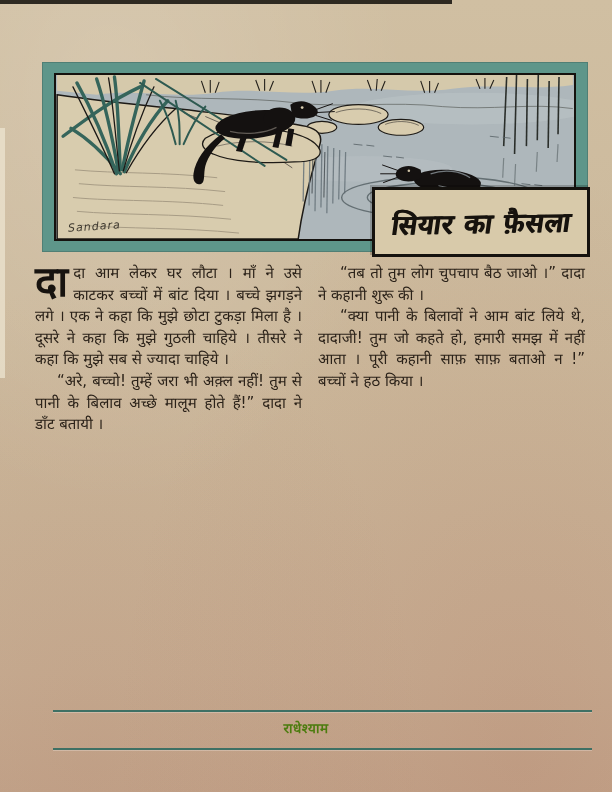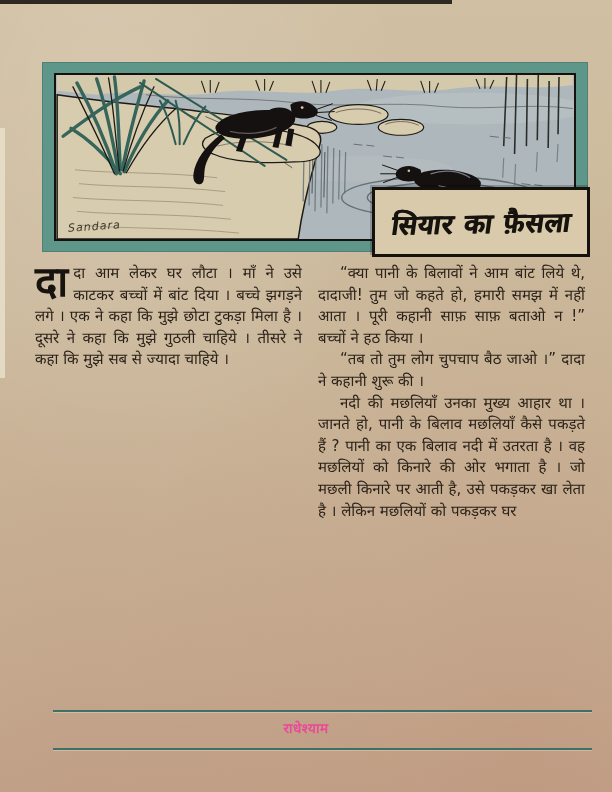--- a/index.html
+++ b/index.html
@@ -30,21 +30,21 @@
   .columns{position:absolute;left:35px;top:263px;width:550px;display:flex;gap:16px;}
   .col{width:267px;color:#2b२21a;color:#2b2219;font-size:15px;line-height:21.6px;font-weight:500;}
   .col p{margin:0;text-align:justify;text-indent:22px;}
   .col p.first{text-indent:0;}
   .dropcap{float:left;font-size:42px;line-height:36px;font-weight:bold;color:#17130f;padding:1px 5px 0 0;}
 
   
   .rule{position:absolute;left:53px;width:539px;height:2px;background:#3e7064;box-shadow:0 1px 0 rgba(255,255,255,.25);}
   .rule-top{top:710px;}
   .rule-bottom{top:748px;}
-  .author{position:absolute;top:719px;left:0;width:612px;text-align:center;font-size:13.5px;font-weight:bold;color:#ec4899;letter-spacing:.5px;}
+  .author{position:absolute;top:719px;left:0;width:612px;text-align:center;font-size:13.5px;font-weight:bold;color:#4d7c0f;letter-spacing:.5px;}
 </style>
 </head>
 <body>
 
 <div class="page">
 
   <div class="scan-top"></div>
   <div class="scan-left"></div>
 
   <div class="illu-frame">
@@ -196,25 +196,25 @@
       <div class="signature">Sandara</div>
     </div>
     <div class="title-box">
       <h1>सियार का फ़ैसला</h1>
     </div>
   </div>
 
   <div class="columns">
     <div class="col">
       <p class="first"><span class="dropcap">दा</span><span>दा आम लेकर घर लौटा ।  माँ ने उसे काटकर बच्चों में बांट दिया । बच्चे झगड़ने लगे ।  एक ने कहा कि मुझे छोटा टुकड़ा मिला है ।  दूसरे ने कहा कि मुझे गुठली चाहिये ।  तीसरे ने कहा कि मुझे सब से ज्यादा चाहिये ।</span></p>
+      <p>“अरे, बच्चो! तुम्हें जरा भी अक़्ल नहीं! तुम से पानी के बिलाव अच्छे मालूम होते हैं!”  दादा ने डाँट बतायी ।</p>
     </div>
     <div class="col">
+      <p>“तब तो तुम लोग चुपचाप बैठ जाओ ।”  दादा ने कहानी शुरू की ।</p>
       <p>“क्या पानी के बिलावों ने आम बांट लिये थे, दादाजी!  तुम जो कहते हो, हमारी समझ में नहीं आता ।  पूरी कहानी साफ़ साफ़ बताओ न !”  बच्चों ने हठ किया ।</p>
-      <p>“तब तो तुम लोग चुपचाप बैठ जाओ ।”  दादा ने कहानी शुरू की ।</p>
-      <p>नदी की मछलियाँ उनका मुख्य आहार था ।  जानते हो, पानी के बिलाव मछलियाँ कैसे पकड़ते हैं ?  पानी का एक बिलाव नदी में उतरता है ।  वह मछलियों को किनारे की ओर भगाता है ।  जो मछली किनारे पर आती है,  उसे पकड़कर खा लेता है ।  लेकिन मछलियों को पकड़कर घर</p>
     </div>
   </div>
 
   <div class="rule rule-top"></div>
   <div class="author">राधेश्याम</div>
   <div class="rule rule-bottom"></div>
 
 </div>
 
 </body></html>

